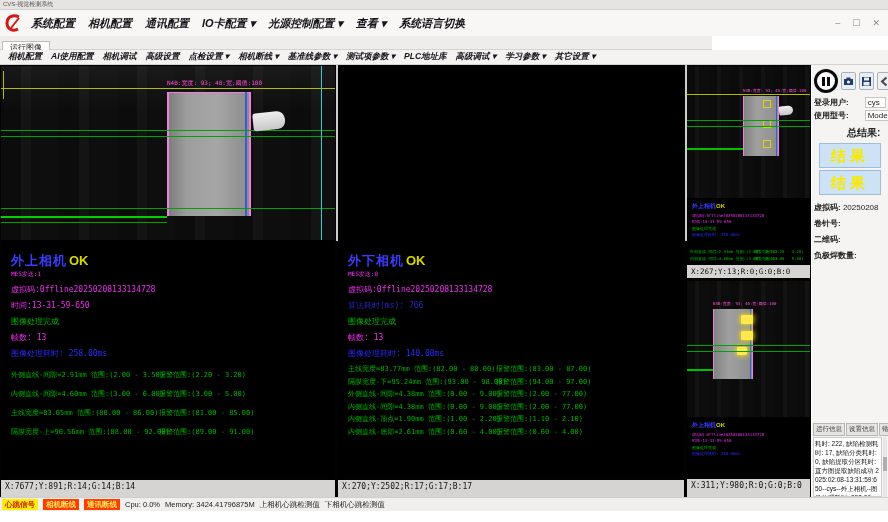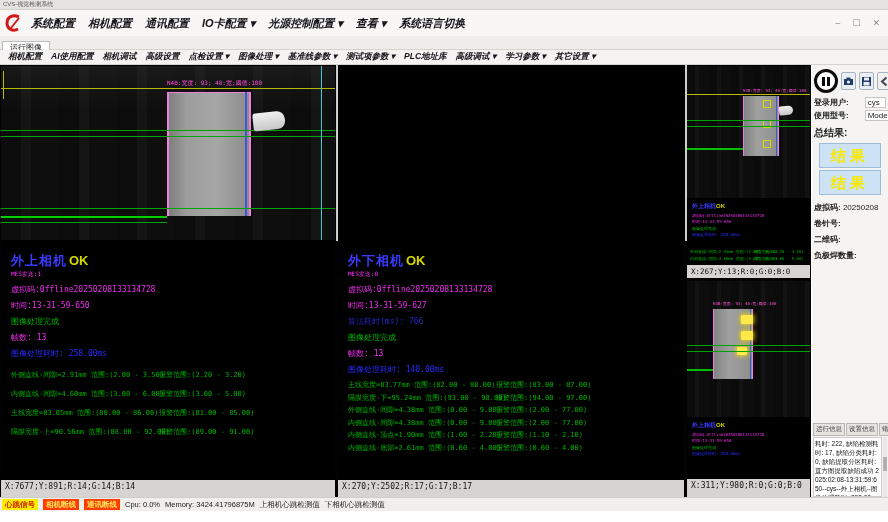--- a/index.html
+++ b/index.html
@@ -5,21 +5,21 @@
   *{box-sizing:border-box;margin:0;padding:0;}
   html,body{width:888px;height:522px;}
   body{position:relative;background:#fff;font-family:"Liberation Sans",sans-serif;overflow:hidden;}
 
   
   .titlebar{position:absolute;left:0;top:0;width:888px;height:10px;background:#e6e4e1;border-bottom:1px solid #d2d0cd;font-size:6px;line-height:9px;color:#555;padding-left:3px;}
   .menubar{position:absolute;left:0;top:10px;width:888px;height:26px;background:#f8f7f6;display:flex;align-items:center;}
   .logo{width:22px;height:20px;margin:0 6px 0 3px;flex:none;}
   .menu-item{font-size:11px;font-weight:bold;font-style:italic;color:#14141a;margin-right:13px;white-space:nowrap;cursor:default;}
   .win-controls{position:absolute;right:8px;top:10px;height:26px;display:flex;gap:12px;align-items:center;font-size:9px;color:#8a8a8a;}
-  .tabstrip{position:absolute;left:0;top:36px;width:888px;height:14px;background:#efedeb;border-bottom:1px solid #d5d3d0;}
+  .tabstrip{position:absolute;left:0;top:36px;width:712px;height:14px;background:#efedeb;border-bottom:1px solid #d5d3d0;}
   .tab{display:inline-block;margin-left:2px;height:13px;line-height:12px;padding:0 7px;background:#fff;border:1px solid #bfbdb9;border-bottom:1px solid #fff;font-size:8px;color:#222;}
   .toolbar{position:absolute;left:0;top:50px;width:888px;height:15px;background:#f4f3f1;border-bottom:1px solid #d5d3d0;display:flex;align-items:center;padding-left:8px;}
   .tool-item{font-size:8.5px;font-weight:bold;font-style:italic;color:#14141a;margin-right:9px;white-space:nowrap;}
 
   
   #main{position:absolute;left:0;top:65px;width:811px;height:432px;background:#020202;}
   .imgpanel{position:absolute;background:#000;}
   .p-left{left:1px;top:1px;width:334px;height:413px;}
   .p-mid{left:338px;top:1px;width:346px;height:413px;}
   .p-t1{left:687px;top:1px;width:123px;height:198px;}
@@ -81,21 +81,21 @@
 
   
   #sidebar{position:absolute;left:812px;top:65px;width:76px;height:432px;background:#f5f4f2;color:#222;}
   .side-btns{display:flex;align-items:center;gap:3px;padding:4px 2px 3px;}
   .pause-btn{width:24px;height:24px;border:3px solid #0a0a0a;border-radius:50%;background:#fff;display:flex;align-items:center;justify-content:center;gap:2px;flex:none;cursor:pointer;}
   .pause-bar{width:3px;height:9px;background:#0a0a0a;}
   .sbtn{width:15px;height:18px;background:#e9eef4;border:1px solid #a8b2bf;border-radius:2px;display:flex;align-items:center;justify-content:center;flex:none;cursor:pointer;}
   .side-row{display:flex;align-items:center;padding:1px 2px;gap:16px;}
   .side-label{font-size:8px;font-weight:bold;white-space:nowrap;}
   .side-field{flex:1;background:#fff;border:1px solid #c8c6c2;height:11px;font-size:8px;line-height:10px;padding-left:2px;}
-  .total-label{font-size:10px;font-weight:bold;padding:4px 2px 1px;}
+  .total-label{font-size:10px;font-weight:bold;padding:4px 2px 1px;margin-left:33px;}
   .result-box{width:62px;height:25px;margin:2px auto;background:#cde2f5;border:1px solid #9dbdd9;color:#f7e900;font-size:15px;font-weight:bold;text-align:center;line-height:24px;letter-spacing:4px;overflow:hidden;}
   .side-kv{padding:5px 2px 0;font-size:8px;font-weight:bold;white-space:nowrap;}
   .side-kv span{font-weight:normal;}
   .side-tabs{position:absolute;left:1px;top:358px;display:flex;gap:1px;}
   .side-tab{font-size:6.5px;padding:1px 2px;background:#e6e4e1;border:1px solid #b9b7b3;color:#333;white-space:nowrap;cursor:pointer;}
   .side-log{position:absolute;left:1px;top:372px;width:69px;height:60px;background:#fff;border:1px solid #ccc;font-size:6.5px;line-height:9px;color:#111;padding:1px;overflow:hidden;word-break:break-all;}
   .side-scroll{position:absolute;right:1px;top:372px;width:4px;height:60px;background:#e8e8e8;}
   .side-scroll-thumb{width:4px;height:14px;background:#b0b0b0;margin-top:20px;}
 
   
@@ -134,21 +134,21 @@
 <div class="tabstrip">
   <span class="tab">运行图像</span>
 </div>
 
 <div class="toolbar">
   <span class="tool-item">相机配置</span>
   <span class="tool-item">AI使用配置</span>
   <span class="tool-item">相机调试</span>
   <span class="tool-item">高级设置</span>
   <span class="tool-item">点检设置 ▾</span>
-  <span class="tool-item">图像处理 ▾</span>
+  <span class="tool-item">相机断线 ▾</span>
   <span class="tool-item">基准线参数 ▾</span>
   <span class="tool-item">测试项参数 ▾</span>
   <span class="tool-item">PLC地址库</span>
   <span class="tool-item">高级调试 ▾</span>
   <span class="tool-item">学习参数 ▾</span>
   <span class="tool-item">其它设置 ▾</span>
 </div>
 
 <div id="main">
 
@@ -188,21 +188,20 @@
   <div class="coordbar cb-left">X:7677;Y:891;R:14;G:14;B:14</div>
   <div class="vsep" style="left:336px"></div>
 
   <div class="imgpanel p-mid">
     <div class="txt">
       <div class="cam-title">
         <span>外下相机</span><span class="ok">OK</span>
       </div>
       <div class="mes">MES发送:0</div>
       <div class="tline c-mag">虚拟码:0ffline20250208133134728</div>
-      <div class="tline c-mag">时间:13-31-59-627</div>
       <div class="tline c-dblu">算法耗时(ms): 766</div>
       <div class="tline c-grn">图像处理完成</div>
       <div class="tline c-mag">帧数: 13</div>
       <div class="tline c-blu">图像处理耗时: 140.00ms</div>
       <div class="rows" style="margin-top:2px">
         <div class="row"><span class="rm">主线宽度=83.77mm 范围:(82.00 - 88.00)</span><span class="ra">报警范围:(83.00 - 87.00)</span></div>
         <div class="row"><span class="rm">隔膜宽度-下=95.24mm 范围:(93.00 - 98.00)</span><span class="ra">报警范围:(94.00 - 97.00)</span></div>
         <div class="row"><span class="rm">外侧直线-间隙=4.38mm 范围:(0.00 - 9.00)</span><span class="ra">报警范围:(2.00 - 77.00)</span></div>
         <div class="row"><span class="rm">内侧直线-间隙=4.38mm 范围:(0.00 - 9.00)</span><span class="ra">报警范围:(2.00 - 77.00)</span></div>
         <div class="row"><span class="rm">内侧直线-顶点=1.90mm 范围:(1.00 - 2.20)</span><span class="ra">报警范围:(1.10 - 2.10)</span></div>

